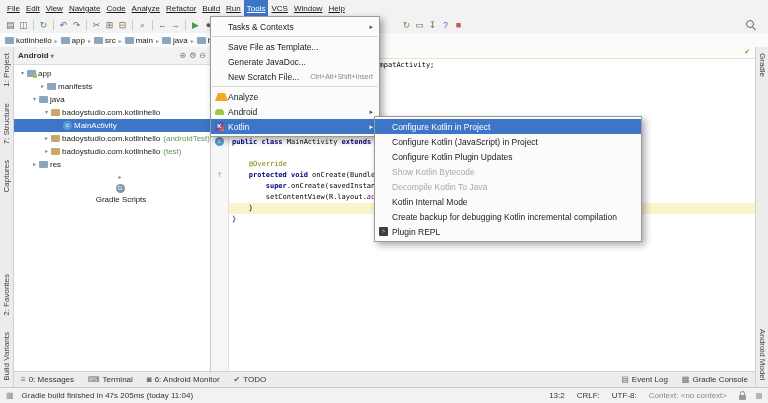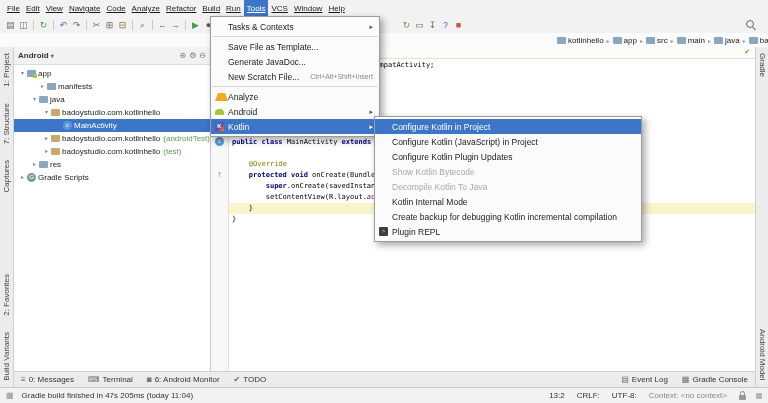--- a/index.html
+++ b/index.html
@@ -14,21 +14,21 @@
   #toolbar{position:absolute;left:0;top:17px;right:0;height:16px;background:#f2f2f2;
            border-bottom:1px solid #d4d4d4;display:flex;align-items:center;padding:0 4px;}
   .tb-group{display:flex;align-items:center;}
   .tb-icon{width:12px;height:16px;line-height:16px;text-align:center;font-size:9px;color:#666;margin:0 0.5px;}
   .tb-sep{width:1px;height:10px;background:#c9c9c9;margin:0 3px;}
   .tb-gap{width:185px;}
   .search-ico{width:10px;height:10px;position:relative;margin-left:auto;margin-right:8px;}
   .search-ico::before{content:'';position:absolute;width:6px;height:6px;border:1.2px solid #666;border-radius:50%;left:0;top:0;}
   .search-ico::after{content:'';position:absolute;width:4px;height:1.3px;background:#666;transform:rotate(45deg);left:6px;top:8px;}
   #navbar{position:absolute;left:0;top:33px;right:0;height:14px;background:#fbfbfb;
-          border-bottom:1px solid #d8d8d8;display:flex;align-items:center;padding-left:4px;justify-content:flex-end;}
+          border-bottom:1px solid #d8d8d8;display:flex;align-items:center;padding-left:4px;}
   #navbar-crumbs{display:flex;align-items:center;max-width:212px;overflow:hidden;font-size:8px;white-space:nowrap;}
   .crumb{display:flex;align-items:center;gap:2px;padding:0 1px;}
   .crumb-sep{color:#999;font-size:6px;margin:0 2px;}
   
   #left-strip{position:absolute;left:0;top:47px;bottom:16px;width:14px;background:#ececec;
               border-right:1px solid #d0d0d0;display:flex;flex-direction:column;justify-content:space-between;align-items:center;padding:6px 0;box-sizing:border-box;}
   #right-strip{position:absolute;right:0;top:47px;bottom:16px;width:13px;background:#ececec;
                border-left:1px solid #d0d0d0;display:flex;flex-direction:column;justify-content:space-between;align-items:center;padding:6px 0;box-sizing:border-box;}
   .strip-group{display:flex;flex-direction:column;align-items:center;gap:16px;}
   .v-label{font-size:8px;color:#444;white-space:nowrap;}
@@ -261,21 +261,21 @@
           <span class="tree-arrow">▸</span>
           <span class="ti ti-package"></span>
           <span class="tree-label">badoystudio.com.kotlinhello</span>
           <span class="tree-suffix">(test)</span>
         </div>
         <div class="tree-row" style="padding-left: 16px;">
           <span class="tree-arrow">▸</span>
           <span class="ti ti-folder"></span>
           <span class="tree-label">res</span>
         </div>
-        <div class="tree-row" style="padding-left: 4px;">
+        <div class="tree-row" style="padding-left: 16px; flex-direction: column;">
           <span class="tree-arrow">▸</span>
           <span class="ti ti-gradle">G</span>
           <span class="tree-label">Gradle Scripts</span>
         </div>
       </div>
   </div>
 
   <div id="editor">
     <div id="tabbar">
       <span id="inspect-ok">✔</span>

